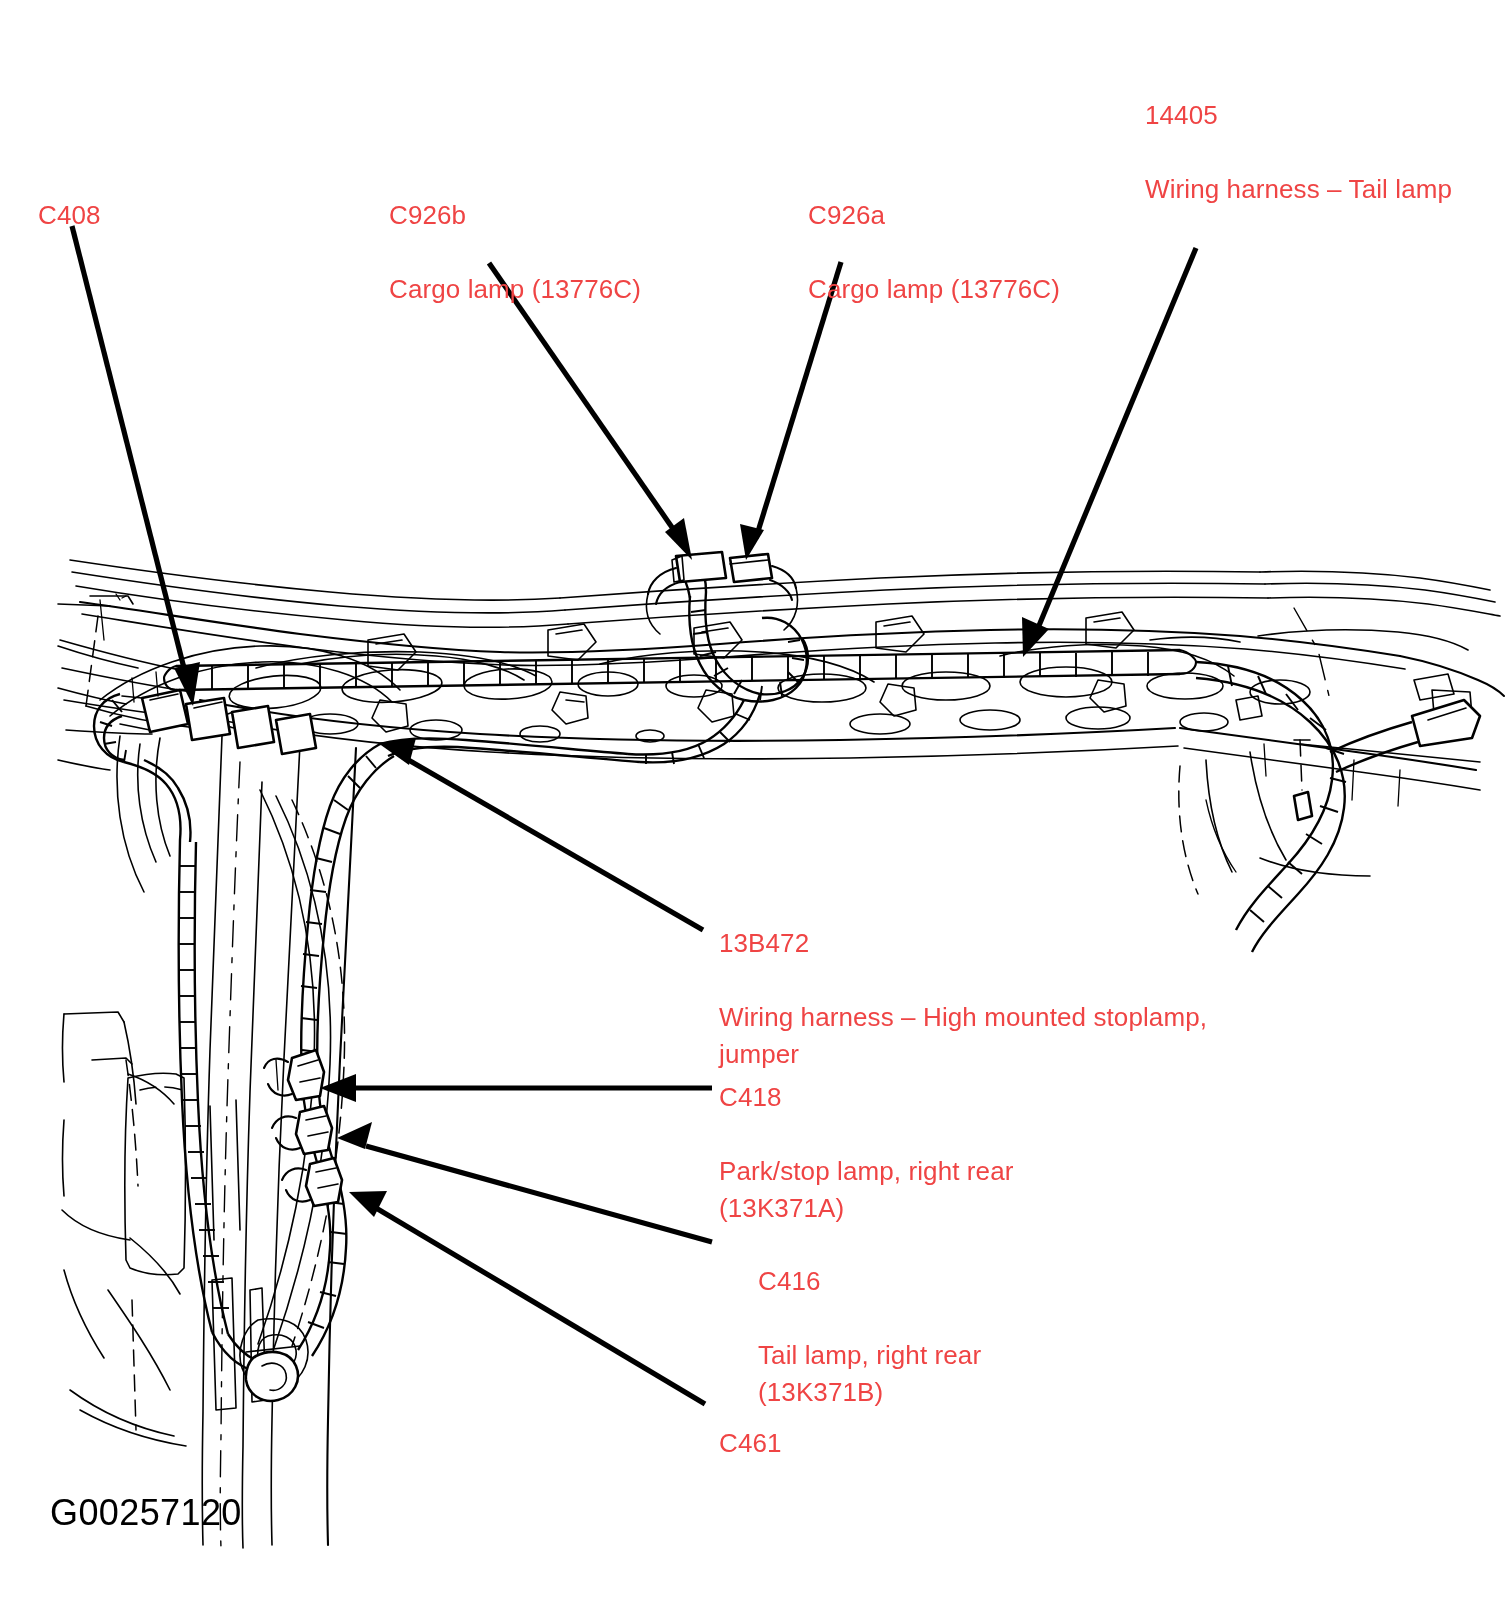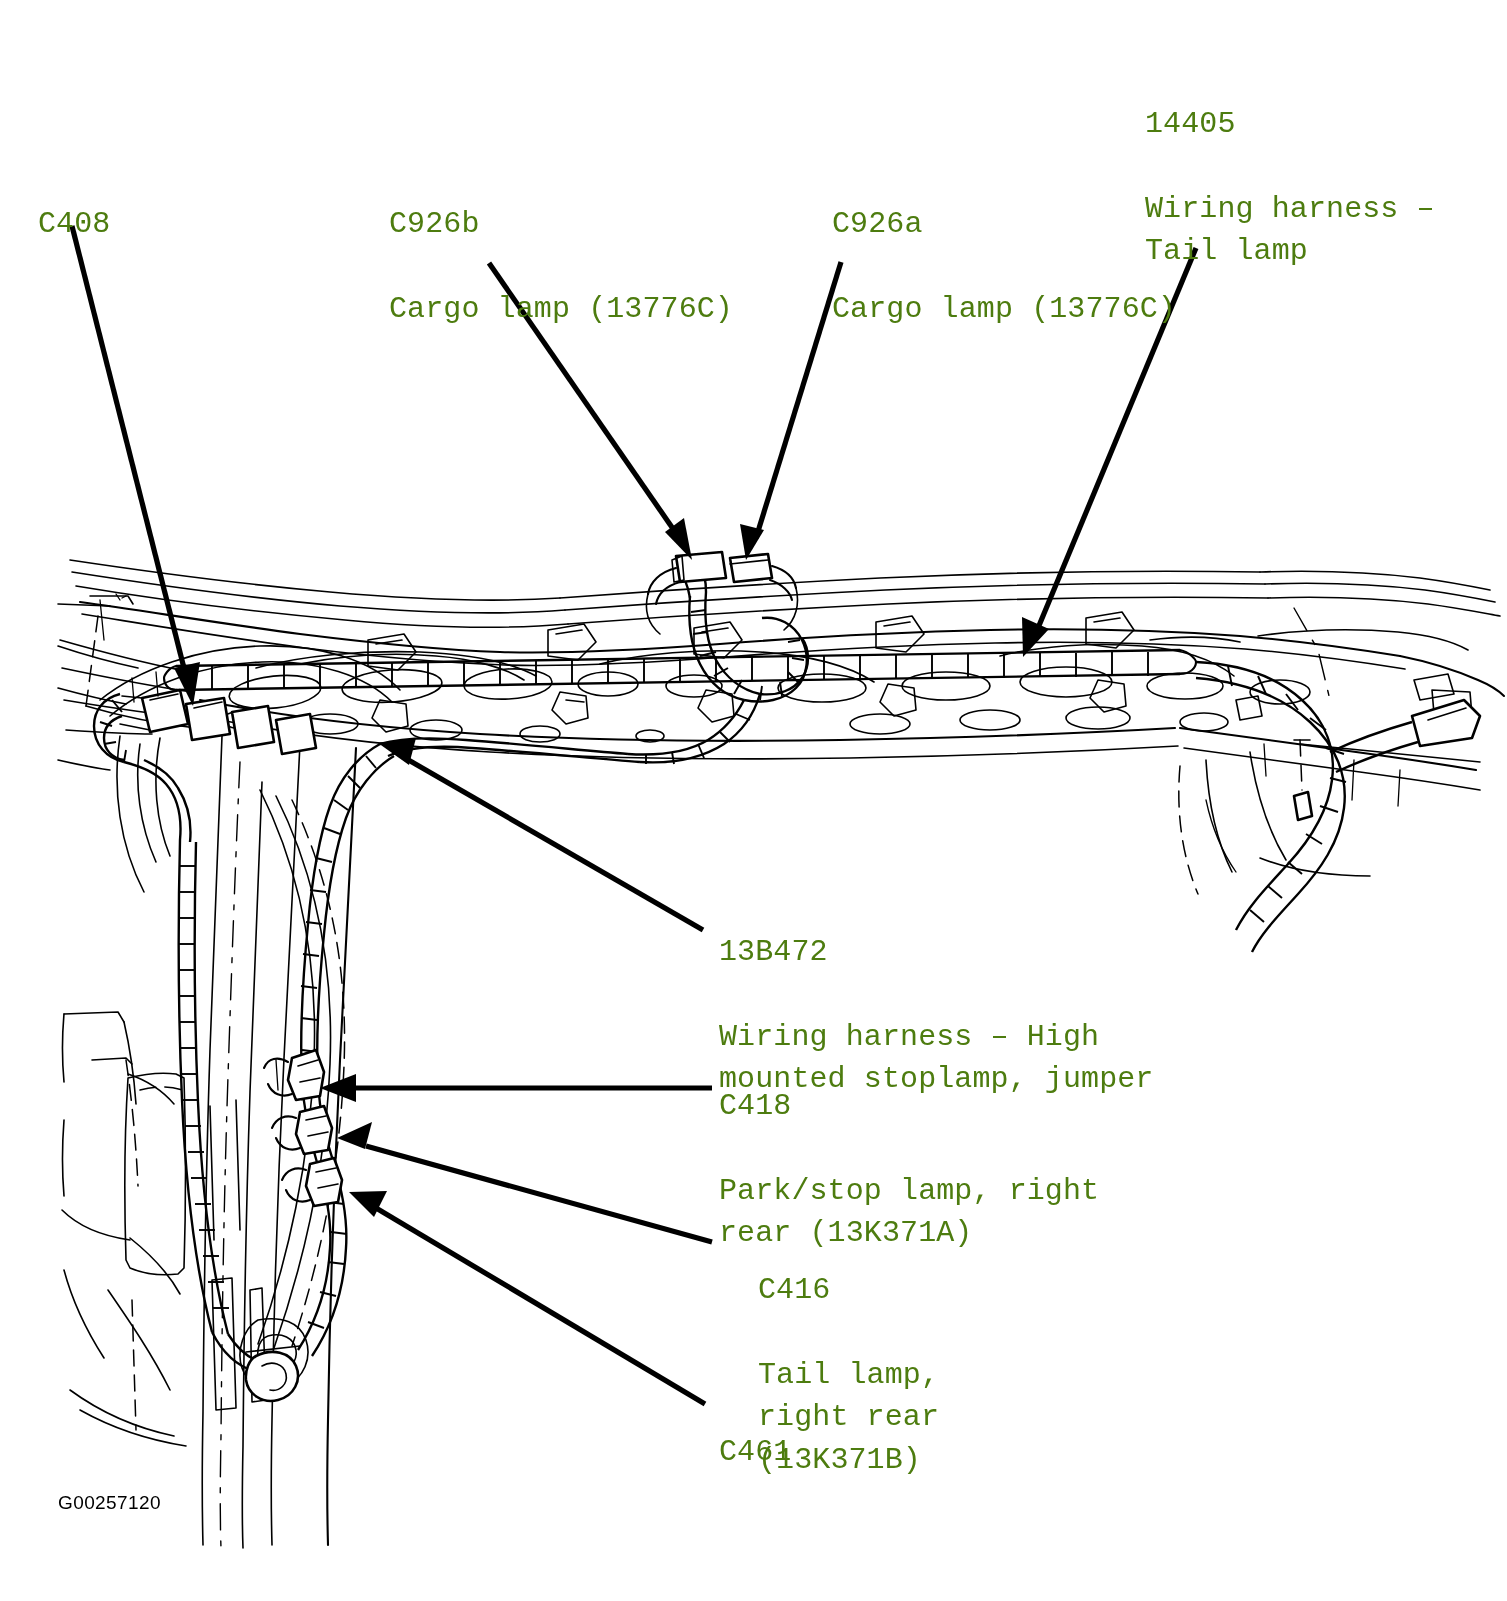--- a/index.html
+++ b/index.html
@@ -14,38 +14,38 @@
   }
   #page {
     position: relative;
     width: 1507px;
     height: 1601px;
     background: #ffffff;
     overflow: hidden;
   }
   .callout {
     position: absolute;
-    font-family: Liberation Mono, monospace;
-    font-size: 30px;
+    font-family: Liberation Sans, sans-serif;
+    font-size: 26px;
     line-height: 1.42;
-    color: #4d7c0f;
+    color: #ef4444;
     white-space: pre-line;
     letter-spacing: 0.1px;
   }
   .callout .ref {
     display: block;
   }
   .callout .desc {
     display: block;
   }
   #figure-id {
     position: absolute;
-    left: 58px;
+    left: 50px;
     top: 1492px;
-    font-size: 19px;
+    font-size: 36px;
     letter-spacing: 0.4px;
   }
   svg.art {
     position: absolute;
     left: 0;
     top: 0;
     width: 1507px;
     height: 1601px;
   }
   svg.art .ln {
@@ -566,21 +566,21 @@
 
   <div class="callout" style="left:38px; top:160px;">
     <span class="ref">C408</span>
   </div>
 
   <div class="callout" style="left:389px; top:160px;">
     <span class="ref">C926b</span>
     <span class="desc">Cargo lamp (13776C)</span>
   </div>
 
-  <div class="callout" style="left:808px; top:160px;margin-left:24px;">
+  <div class="callout" style="left:808px; top:160px;">
     <span class="ref">C926a</span>
     <span class="desc">Cargo lamp (13776C)</span>
   </div>
 
   <div class="callout" style="left:1145px; top:60px; width:330px;">
     <span class="ref">14405</span>
     <span class="desc">Wiring harness – Tail lamp</span>
   </div>
 
   <div class="callout" style="left:719px; top:888px; width:490px;">

